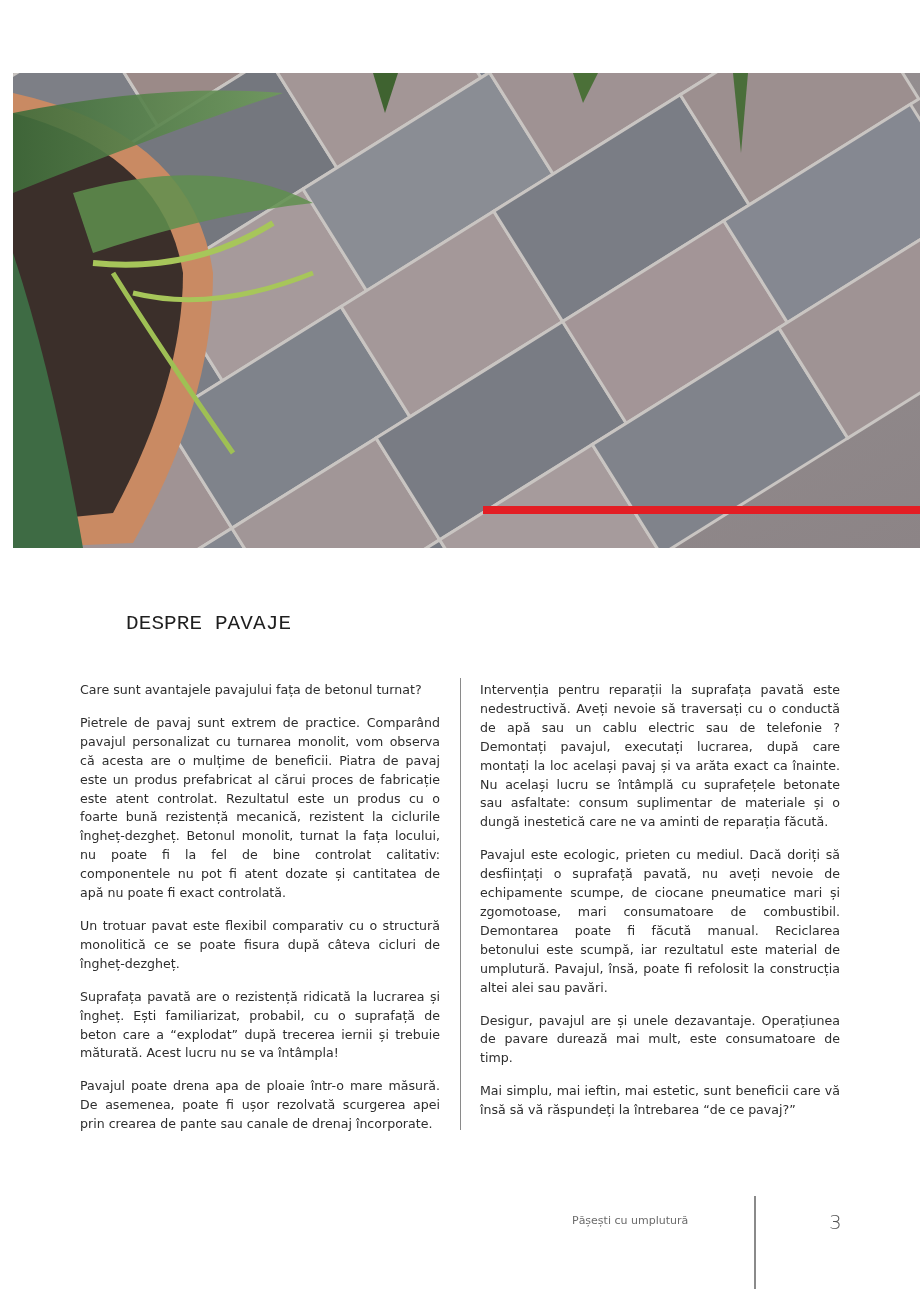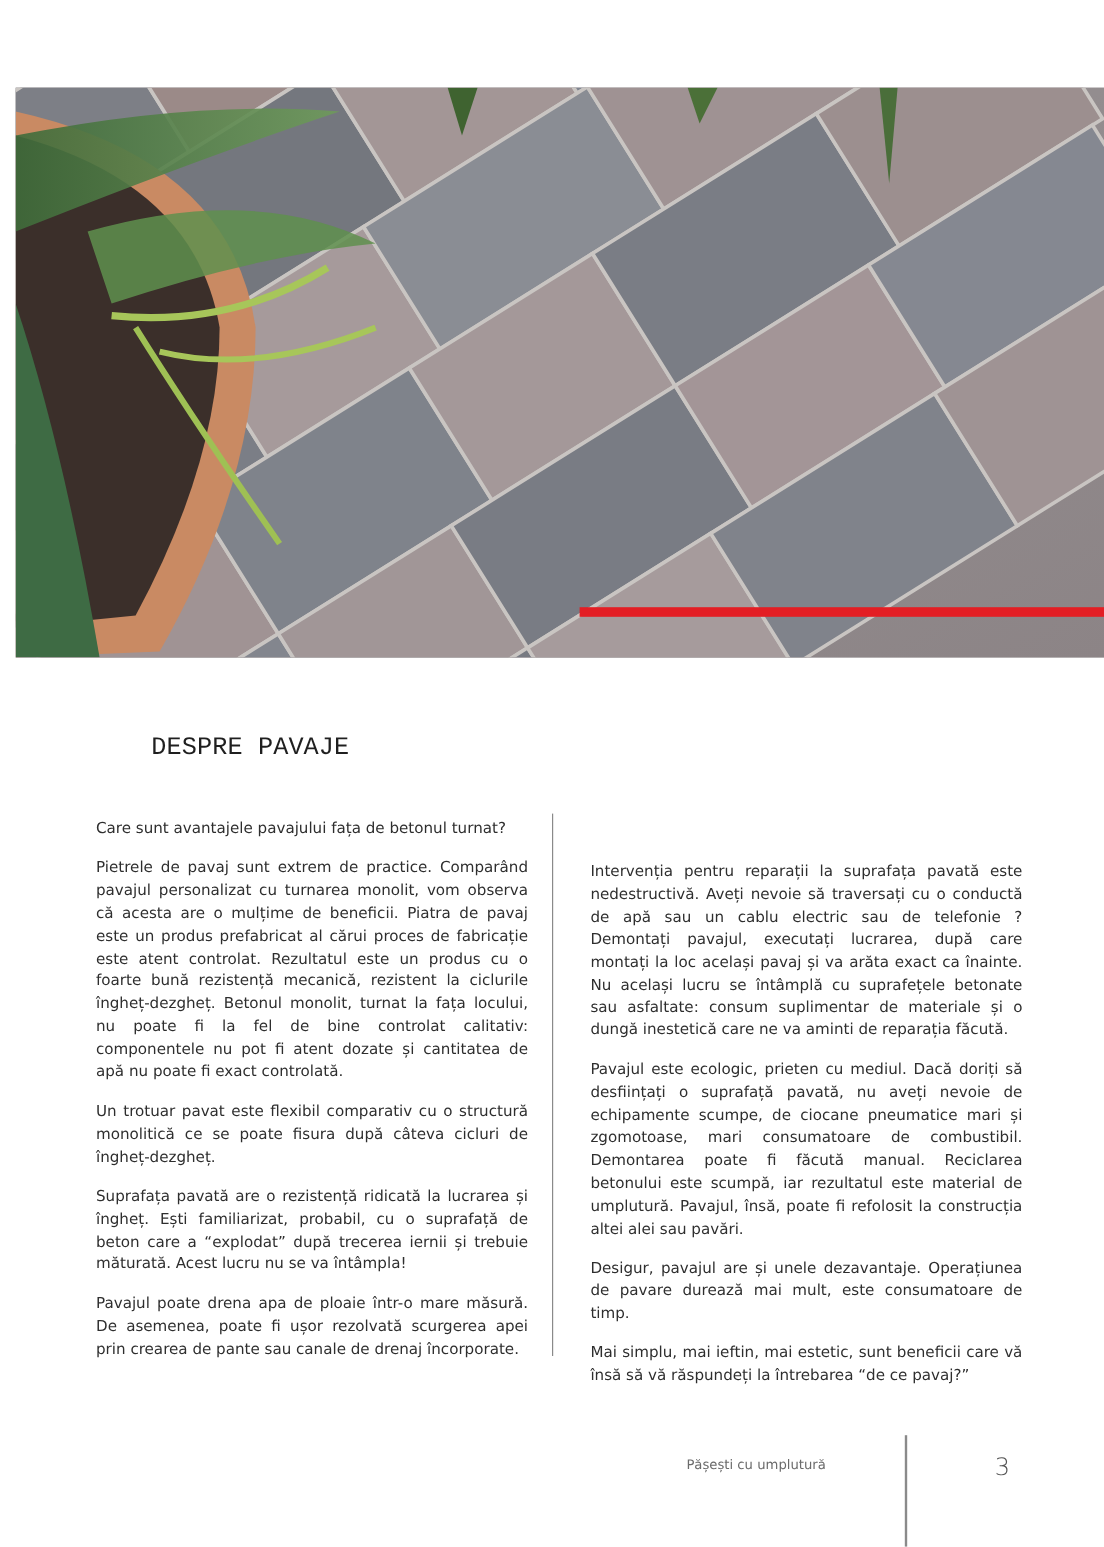--- a/index.html
+++ b/index.html
@@ -22,21 +22,21 @@
     color: #1f1f1f; letter-spacing: 0.1px; margin-left: 48px;
   }
 
   .col {
     position: absolute; top: 681px; width: 360px;
     font-size: 12.6px; line-height: 18.9px; color: #2e2e2e;
     text-align: justify;
   }
   .col p { margin-bottom: 14px; }
   .col-left { left: 80px; }
-  .col-right { left: 492px; margin-top: 36px; }
+  .col-right { left: 480px; }
 
   .col-divider {
     position: absolute; left: 460px; top: 678px; width: 1px; height: 452px;
     background: #8a8a8a;
   }
 
   .footer-text {
     position: absolute; left: 572px; top: 1214px;
     font-size: 11px; color: #6b6b6b;
   }

